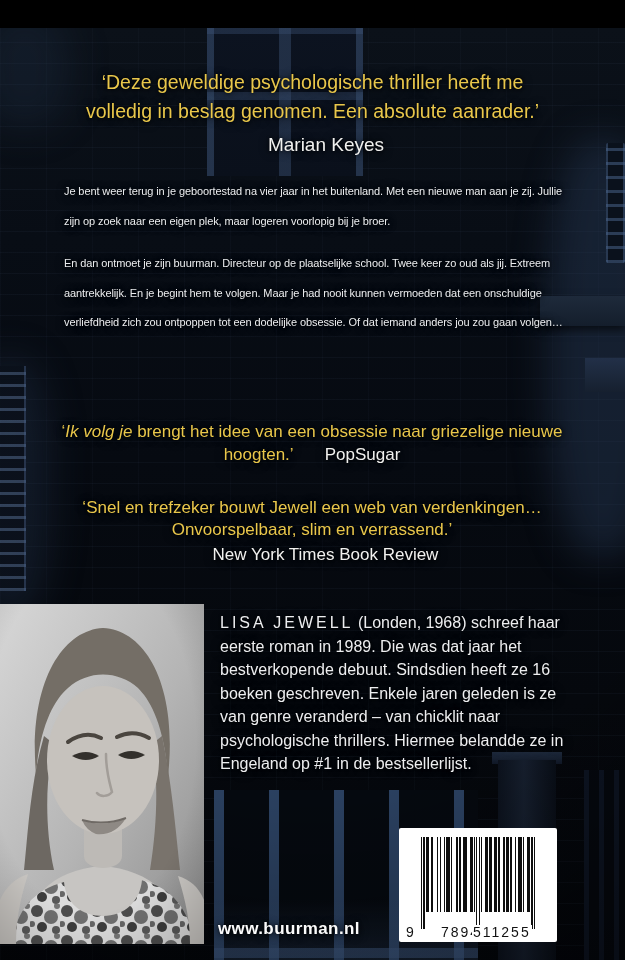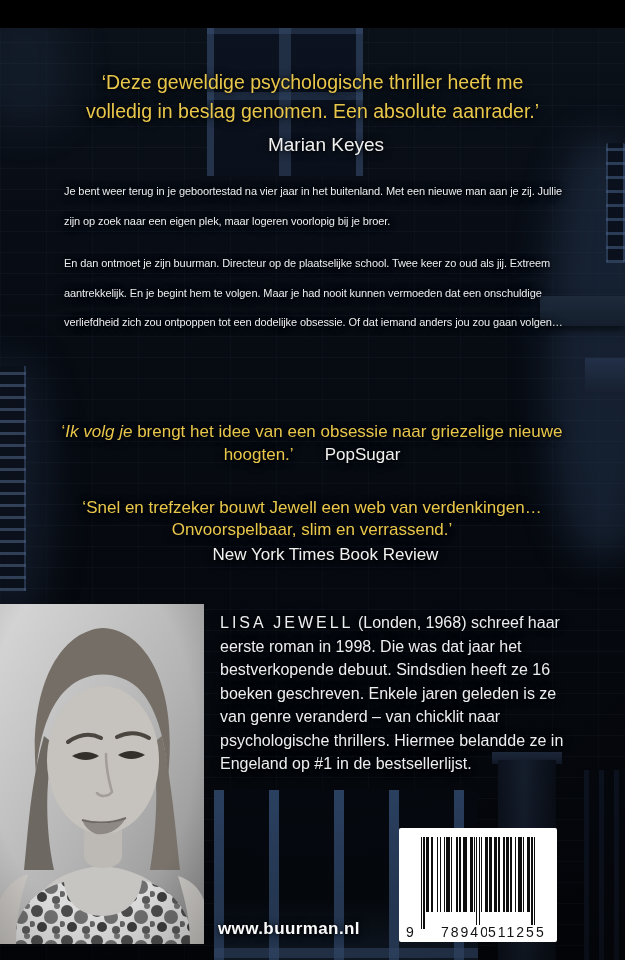--- a/index.html
+++ b/index.html
@@ -76,21 +76,21 @@
   .bio .author-name{letter-spacing:3px;font-size:16px;}
   .website{position:absolute;left:218px;top:891px;font-size:17px;font-weight:700;
     letter-spacing:.4px;color:#fbfbfb;}
   .barcode-box{position:absolute;left:399px;top:800px;width:158px;height:114px;
     background:#fff;border-radius:2px;}
   .barcode-box svg{position:absolute;left:22px;top:9px;}
   .barcode-digits span{position:absolute;bottom:3px;font-size:14px;letter-spacing:2px;
     color:#121212;background:#fff;line-height:14px;}
   .bc-d1{left:7px;}
   .bc-g1{left:41px;padding:0 1px;}
-  .bc-g2{left:88px;padding:0 1px;}
+  .bc-g2{left:73px;padding:0 1px;}
 </style>
 </head>
 <body>
 
 <div class="cover" style="--accent: #e9c74b; --txt: #f1f1ef;">
 
   <div class="bg-base"></div>
   <div class="bg-bricks"></div>
   <div class="bg-patch topleft"></div>
   <div class="bg-patch right"></div>
@@ -163,21 +163,21 @@
         <path d="M106,150 C106,168 110,180 112,188 C108,193 100,193 97,189" stroke="#a29d98" stroke-width="2.5" fill="none" stroke-linecap="round"></path>
         <path d="M82,216 Q103,224 126,214 Q115,232 96,230 Q86,226 82,216 Z" fill="#8e8984"></path>
         <path d="M82,216 Q104,222 126,214" stroke="#6f6a65" stroke-width="2" fill="none"></path>
         <path d="M12,340 C16,306 34,286 64,278 C66,300 82,312 103,312 C124,312 140,298 142,276 C172,284 190,306 194,340 Z" fill="url(#floral)"></path>
         <path d="M0,340 L0,296 C6,282 16,274 28,270 C20,296 16,316 16,340 Z" fill="#c6c3bf"></path>
         <path d="M204,340 L204,296 C198,282 190,276 178,272 C186,298 190,318 190,340 Z" fill="#cbc8c4"></path>
         <rect width="204" height="340" fill="url(#pvig)"></rect>
       </svg>
     </div>
 
-    <p class="bio glow"><span class="author-name">LISA JEWELL</span><span> (Londen, 1968) schreef haar eerste roman in 1998. Die was dat jaar het bestverkopende debuut. Sindsdien heeft ze 16 boeken geschreven. Enkele jaren geleden is ze van genre veranderd – van chicklit naar psychologische thrillers. Hiermee belandde ze in Engeland op #1 in de bestsellerlijst.</span></p>
+    <p class="bio glow"><span class="author-name">LISA JEWELL</span><span> (Londen, 1968) schreef haar eerste roman in 1989. Die was dat jaar het bestverkopende debuut. Sindsdien heeft ze 16 boeken geschreven. Enkele jaren geleden is ze van genre veranderd – van chicklit naar psychologische thrillers. Hiermee belandde ze in Engeland op #1 in de bestsellerlijst.</span></p>
 
     <div class="website glow">www.buurman.nl</div>
 
     <div class="barcode-box">
       <svg id="barcode-svg" viewBox="0 0 95 76" width="114" height="92" preserveAspectRatio="none" shape-rendering="crispEdges">
           <rect x="0" y="0" width="1" height="76" fill="#0e0e0e"></rect>
           <rect x="2" y="0" width="1" height="76" fill="#0e0e0e"></rect>
           <rect x="4" y="0" width="1" height="62" fill="#0e0e0e"></rect>
           <rect x="5" y="0" width="1" height="62" fill="#0e0e0e"></rect>
           <rect x="6" y="0" width="1" height="62" fill="#0e0e0e"></rect>

